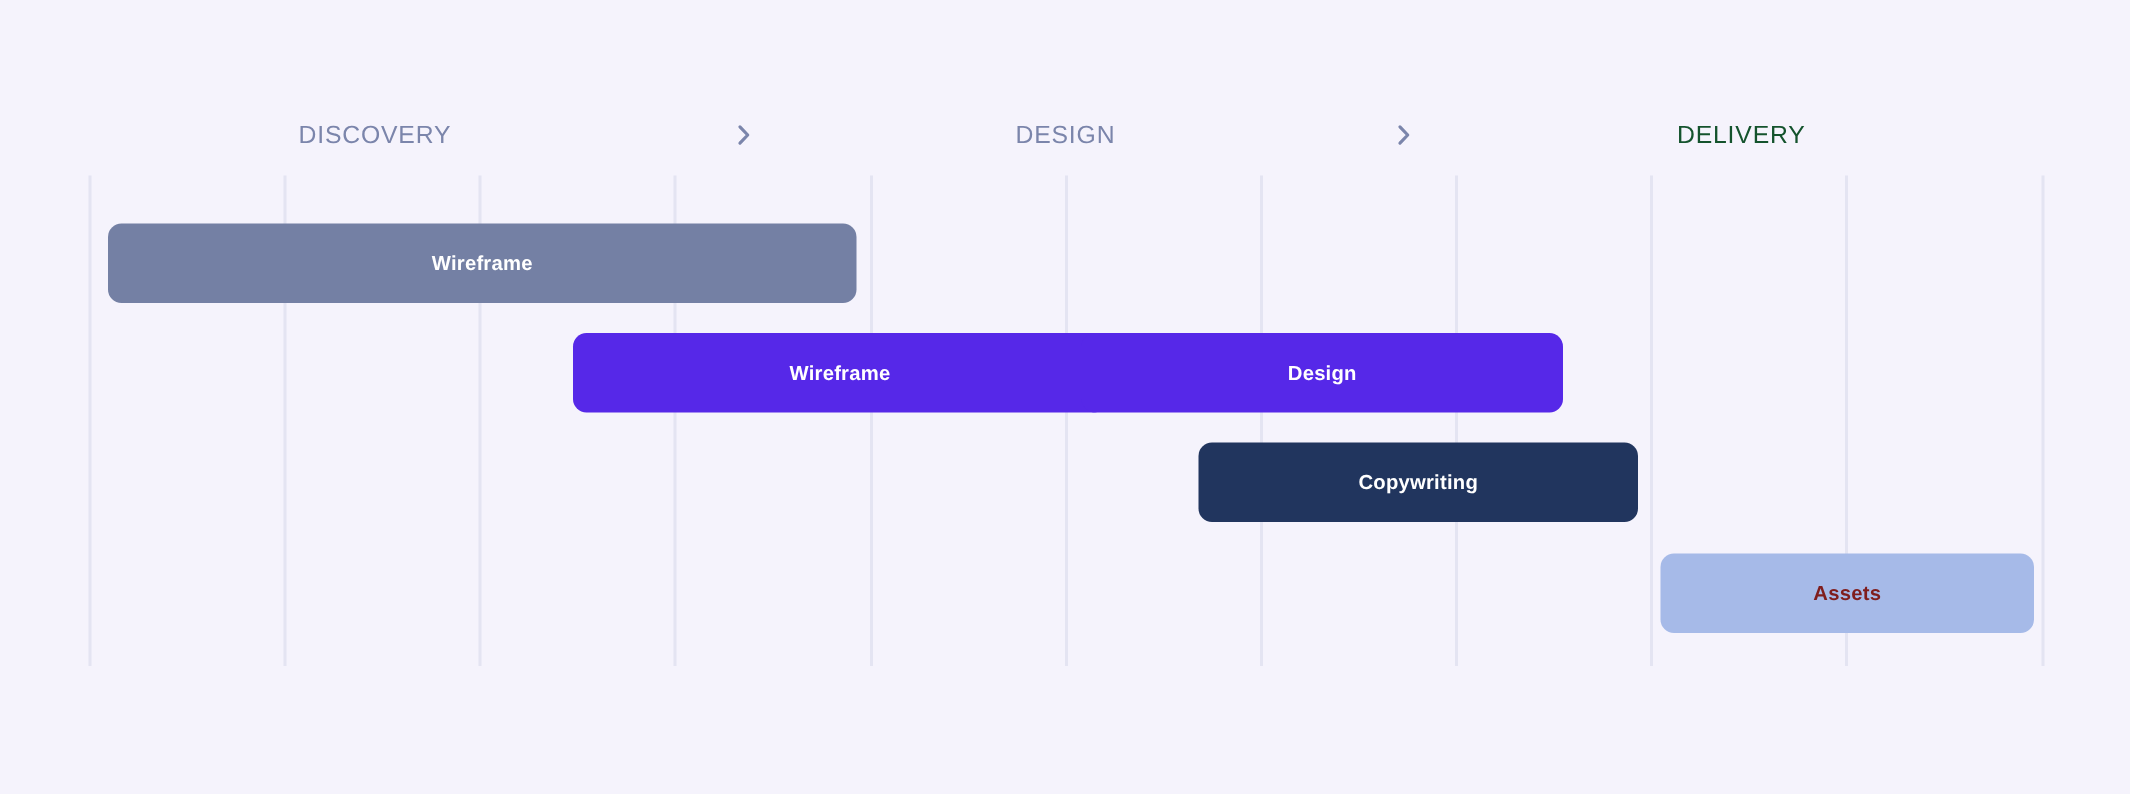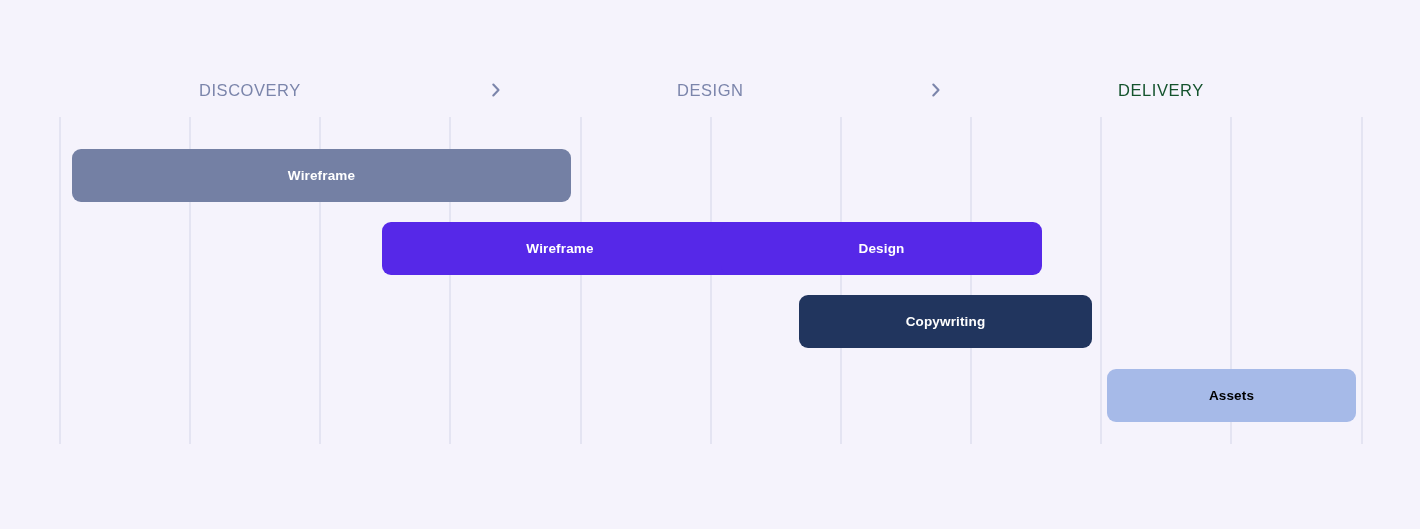--- a/index.html
+++ b/index.html
@@ -135,17 +135,17 @@
       <div class="task-bar" style="left: 382px; top: 222px; width: 356px; background: rgb(86, 40, 232);">
         <span class="task-bar-label" style="color: rgb(255, 255, 255);">Wireframe</span>
       </div>
       <div class="task-bar" style="left: 721px; top: 222px; width: 321px; background: rgb(86, 40, 232);">
         <span class="task-bar-label" style="color: rgb(255, 255, 255);">Design</span>
       </div>
       <div class="task-bar" style="left: 799px; top: 295px; width: 293px; background: rgb(33, 53, 94);">
         <span class="task-bar-label" style="color: rgb(255, 255, 255); text-align: center;">Copywriting</span>
       </div>
       <div class="task-bar" style="left: 1107px; top: 369px; width: 249px; background: rgb(166, 186, 232);">
-        <span class="task-bar-label" style="color: #000000;">Assets</span>
+        <span class="task-bar-label" style="color: #7f1d1d;">Assets</span>
       </div>
     </div>
 
 </div>
 
 </body></html>

